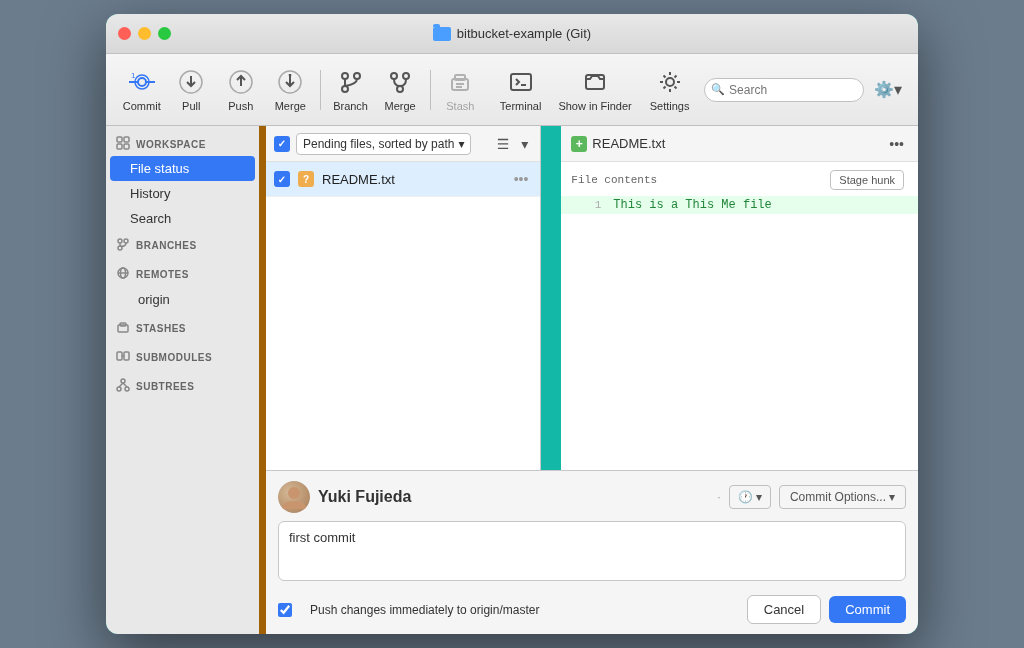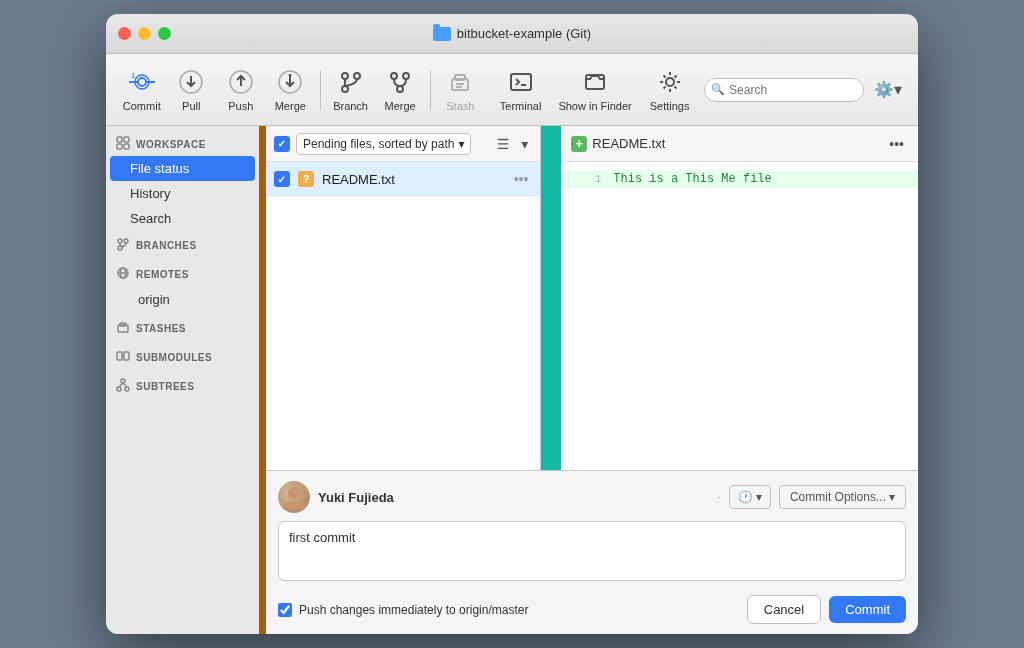--- a/index.html
+++ b/index.html
@@ -409,21 +409,21 @@
     .avatar-inner {
       width: 100%;
       height: 100%;
       border-radius: 50%;
       background: radial-gradient(circle at 35% 35%, #d4b896, #a87b55);
       display: flex;
       align-items: center;
       justify-content: center;
     }
     .commit-author {
-      font-size: 13px;
+      font-size: 16px;
       font-weight: 600;
       color: #333;
       flex: 1;
     }
     .commit-header-actions {
       display: flex;
       align-items: center;
       gap: 8px;
     }
     .recent-btn {
@@ -466,21 +466,21 @@
       margin-bottom: 10px;
     }
     .commit-footer {
       display: flex;
       align-items: center;
       gap: 8px;
     }
     .push-checkbox {
       display: flex;
       align-items: center;
-      gap: 7px;
+      gap: 18px;
       font-size: 12px;
       color: #333;
       flex: 1;
     }
     .push-checkbox input[type="checkbox"] {
       accent-color: #3478f6;
       width: 14px;
       height: 14px;
     }
     .cancel-btn {
@@ -775,20 +775,24 @@
           <div class="diff-header">
             <div class="diff-filename">
               <div class="diff-add-icon">+</div>
               <span>README.txt</span>
             </div>
             <div class="diff-actions">
               <button class="icon-btn">•••</button>
             </div>
           </div>
           <div class="diff-content">
+            <div style="display:flex; justify-content:space-between; padding: 0 10px 6px; align-items:center;">
+              <span class="diff-section-label" style="padding:0;">File contents</span>
+              <button class="stage-hunk-btn">Stage hunk</button>
+            </div>
             <div class="diff-line added">
               <span class="diff-line-number">1</span>
               <span class="diff-line-content">This is a This Me file</span>
             </div>
           </div>
         </div>
       </div>
 
       <div class="commit-area">
         <div class="commit-header">

